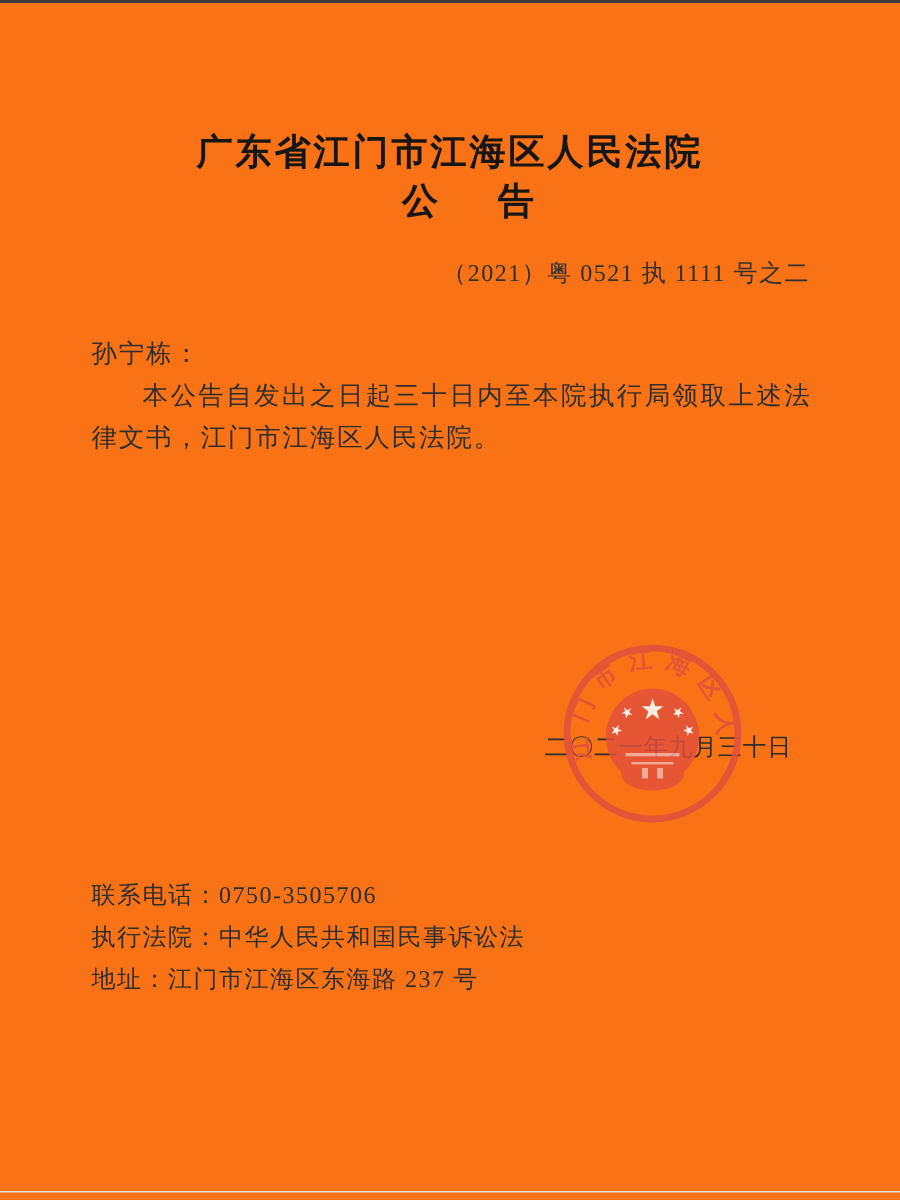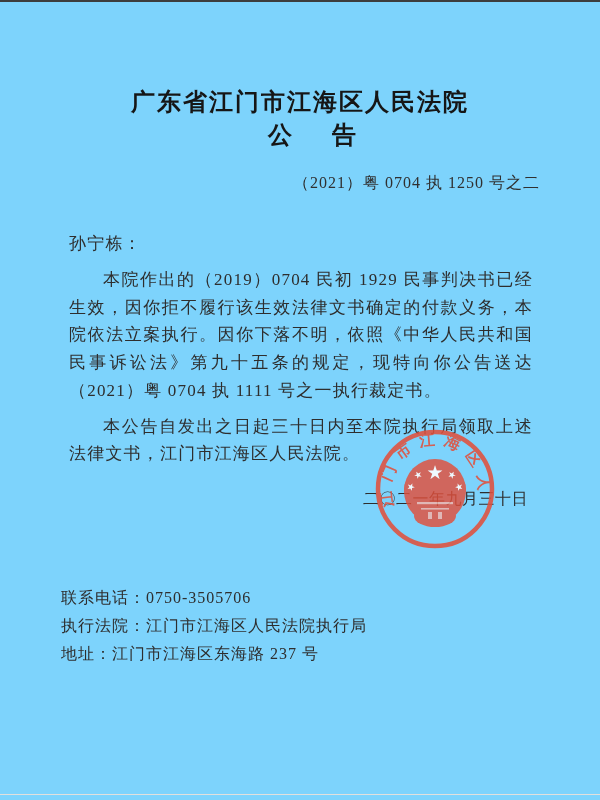--- a/index.html
+++ b/index.html
@@ -4,21 +4,21 @@
 <style>
   html, body { margin: 0; padding: 0; }
   body {
     width: 600px; height: 800px;
     background: #ffffff;
     font-family: "Liberation Serif", "DejaVu Serif", serif;
     color: #2b2b2b;
     position: relative;
     overflow: hidden;
   }
-  .page { position: absolute; inset: 0; background: #7dd3fc; }
+  .page { position: absolute; inset: 0; background: #f97316; }
 
   .scan-edge-top {
     position: absolute; top: 0; left: 0; width: 100%; height: 2px;
     background: #3d3d3d;
   }
   .scan-edge-bottom {
     position: absolute; top: 794px; left: 0; width: 100%; height: 1px;
     background: #e2e0dc;
   }
 
@@ -48,21 +48,21 @@
     color: #303030;
   }
 
   .body-block {
     position: absolute; top: 222px; left: 61px; width: 480px;
     font-size: 17px; line-height: 27.75px;
     letter-spacing: 1.2px;
     text-align: justify;
     color: #2e2e2e;
   }
-  .body-block p { margin: 8px; }
+  .body-block p { margin: 0; }
   .body-block p.indent { text-indent: 2em; }
 
   .issue-date {
     position: absolute; top: 489px; left: 363px;
     font-size: 16px; line-height: 20px;
     letter-spacing: 0.5px;
     color: #2e2e2e;
     white-space: nowrap;
   }
 
@@ -85,25 +85,24 @@
 </head>
 <body>
 
 <div class="page">
 
   <div class="scan-edge-top"></div>
   <div class="scan-edge-bottom"></div>
 
   <div class="court-name">广东省江门市江海区人民法院</div>
   <div class="doc-title">公　告</div>
-  <div class="case-number">（2021）粤 0704 执 1250 号之二</div>
+  <div class="case-number">（2021）粤 0521 执 1111 号之二</div>
 
   <div class="body-block">
     <p>孙宁栋：</p>
-    <p class="indent">本院作出的（2019）0704 民初 1929 民事判决书已经生效，因你拒不履行该生效法律文书确定的付款义务，本院依法立案执行。因你下落不明，依照《中华人民共和国民事诉讼法》第九十五条的规定，现特向你公告送达（2021）粤 0704 执 1111 号之一执行裁定书。</p>
     <p class="indent">本公告自发出之日起三十日内至本院执行局领取上述法律文书，江门市江海区人民法院。</p>
   </div>
 
   <div class="issue-date">二〇二一年九月三十日</div>
 
   <svg class="seal" viewBox="0 0 140 140" aria-hidden="true">
     <defs>
       <path id="seal-arc" d="M 30.1 88.6 A 44 44 0 1 1 109.9 88.6" fill="none"></path>
     </defs>
 
@@ -131,17 +130,17 @@
       <text x="94" y="71" font-size="9.5" transform="rotate(50 94 68)">★</text>
     </g>
 
     <text font-size="15.5" fill="#e2503c" letter-spacing="8" font-family="'Liberation Serif', serif" font-weight="700">
       <textPath href="#seal-arc" startOffset="2">江门市江海区人民法院</textPath>
     </text>
   </svg>
 
   <div class="contact-block">
     <div>联系电话：0750-3505706</div>
-    <div>执行法院：江门市江海区人民法院执行局</div>
+    <div>执行法院：中华人民共和国民事诉讼法</div>
     <div>地址：江门市江海区东海路 237 号</div>
   </div>
 
 </div>
 
 </body></html>

